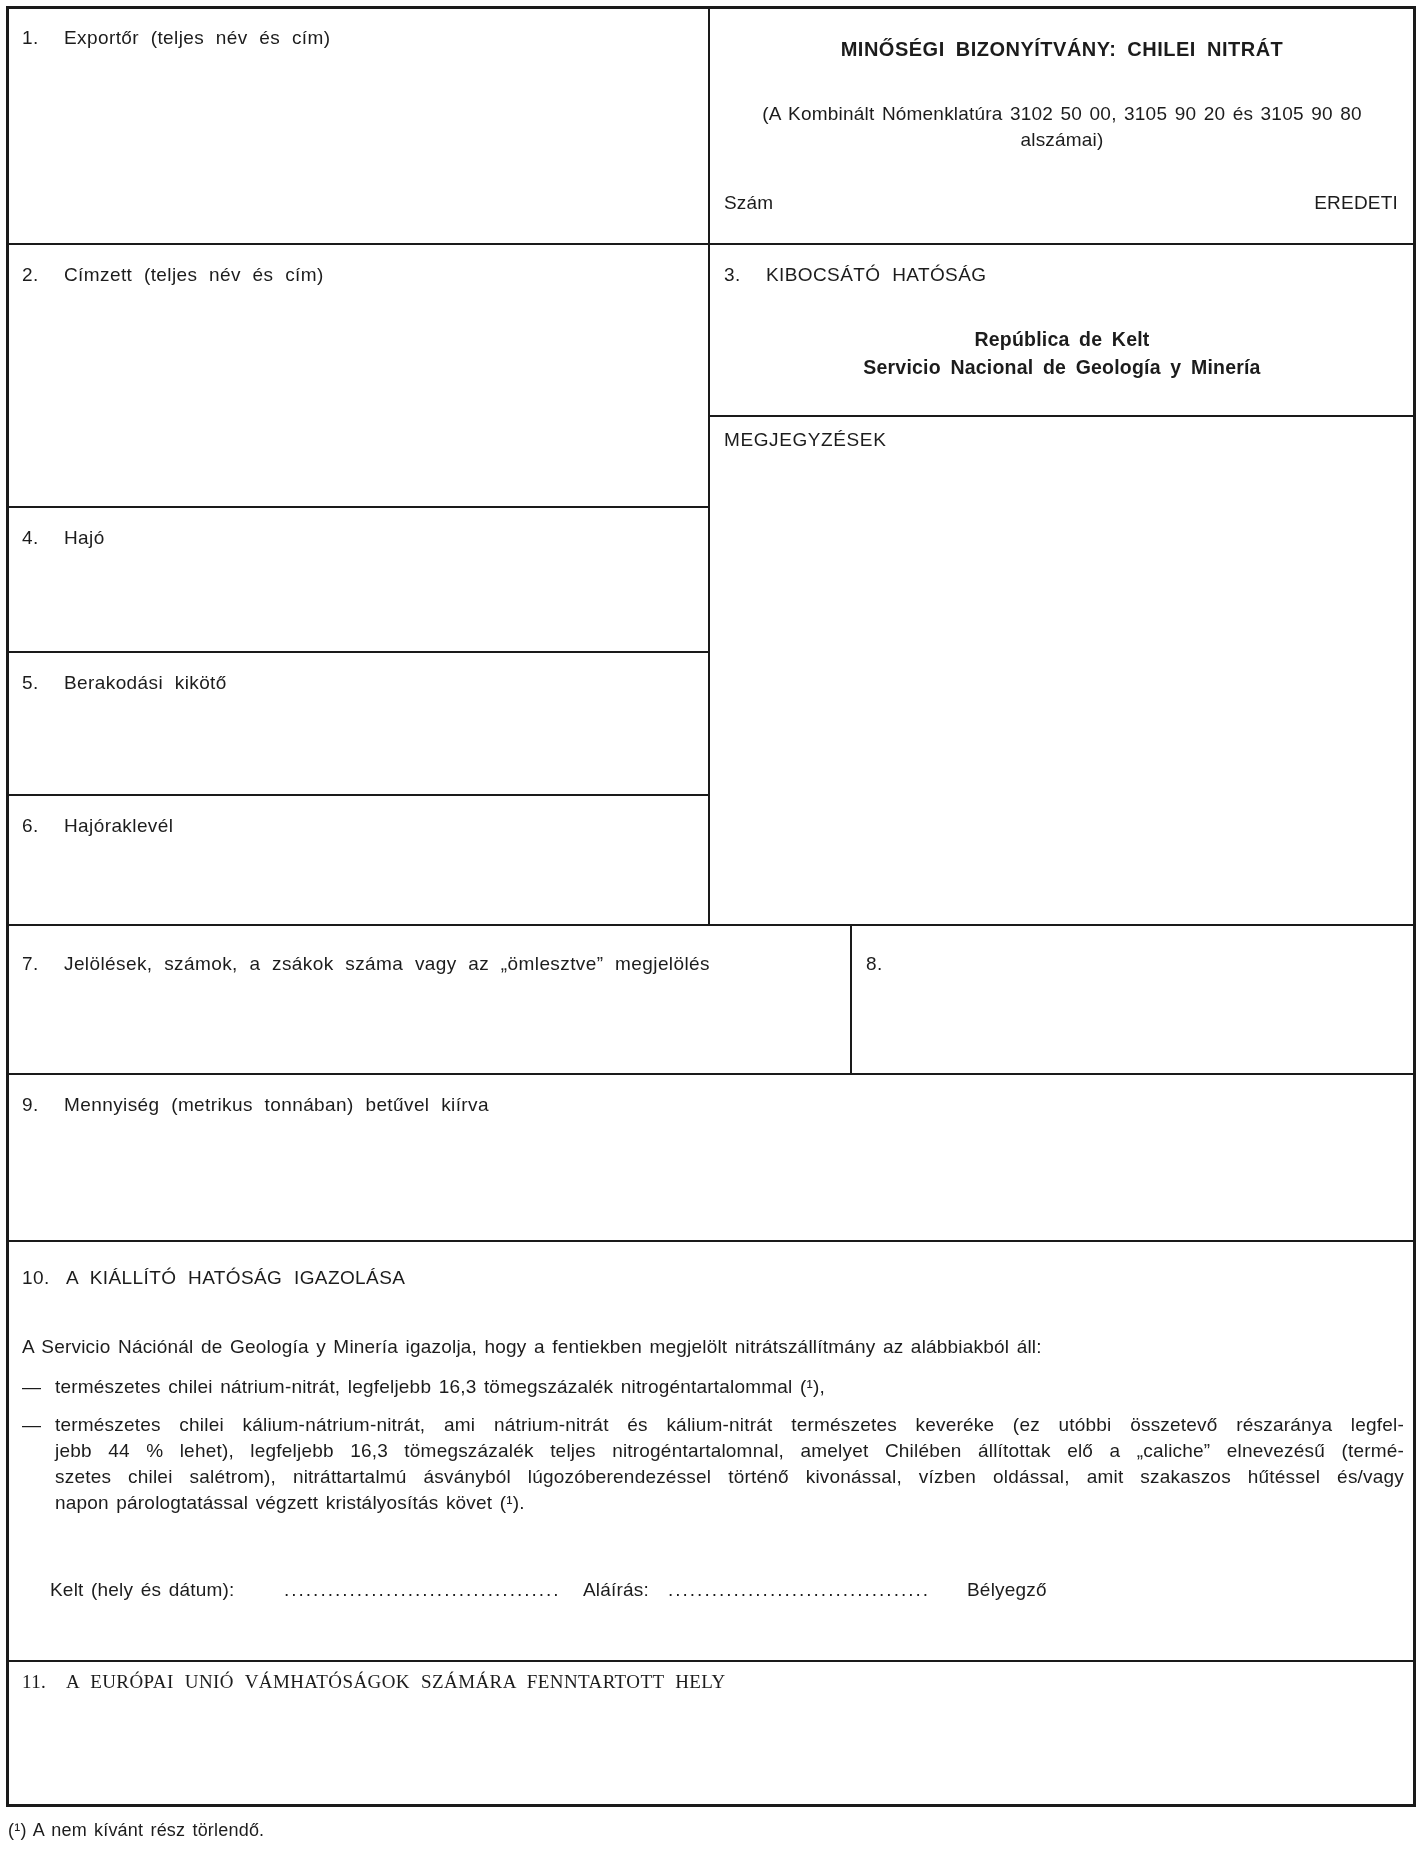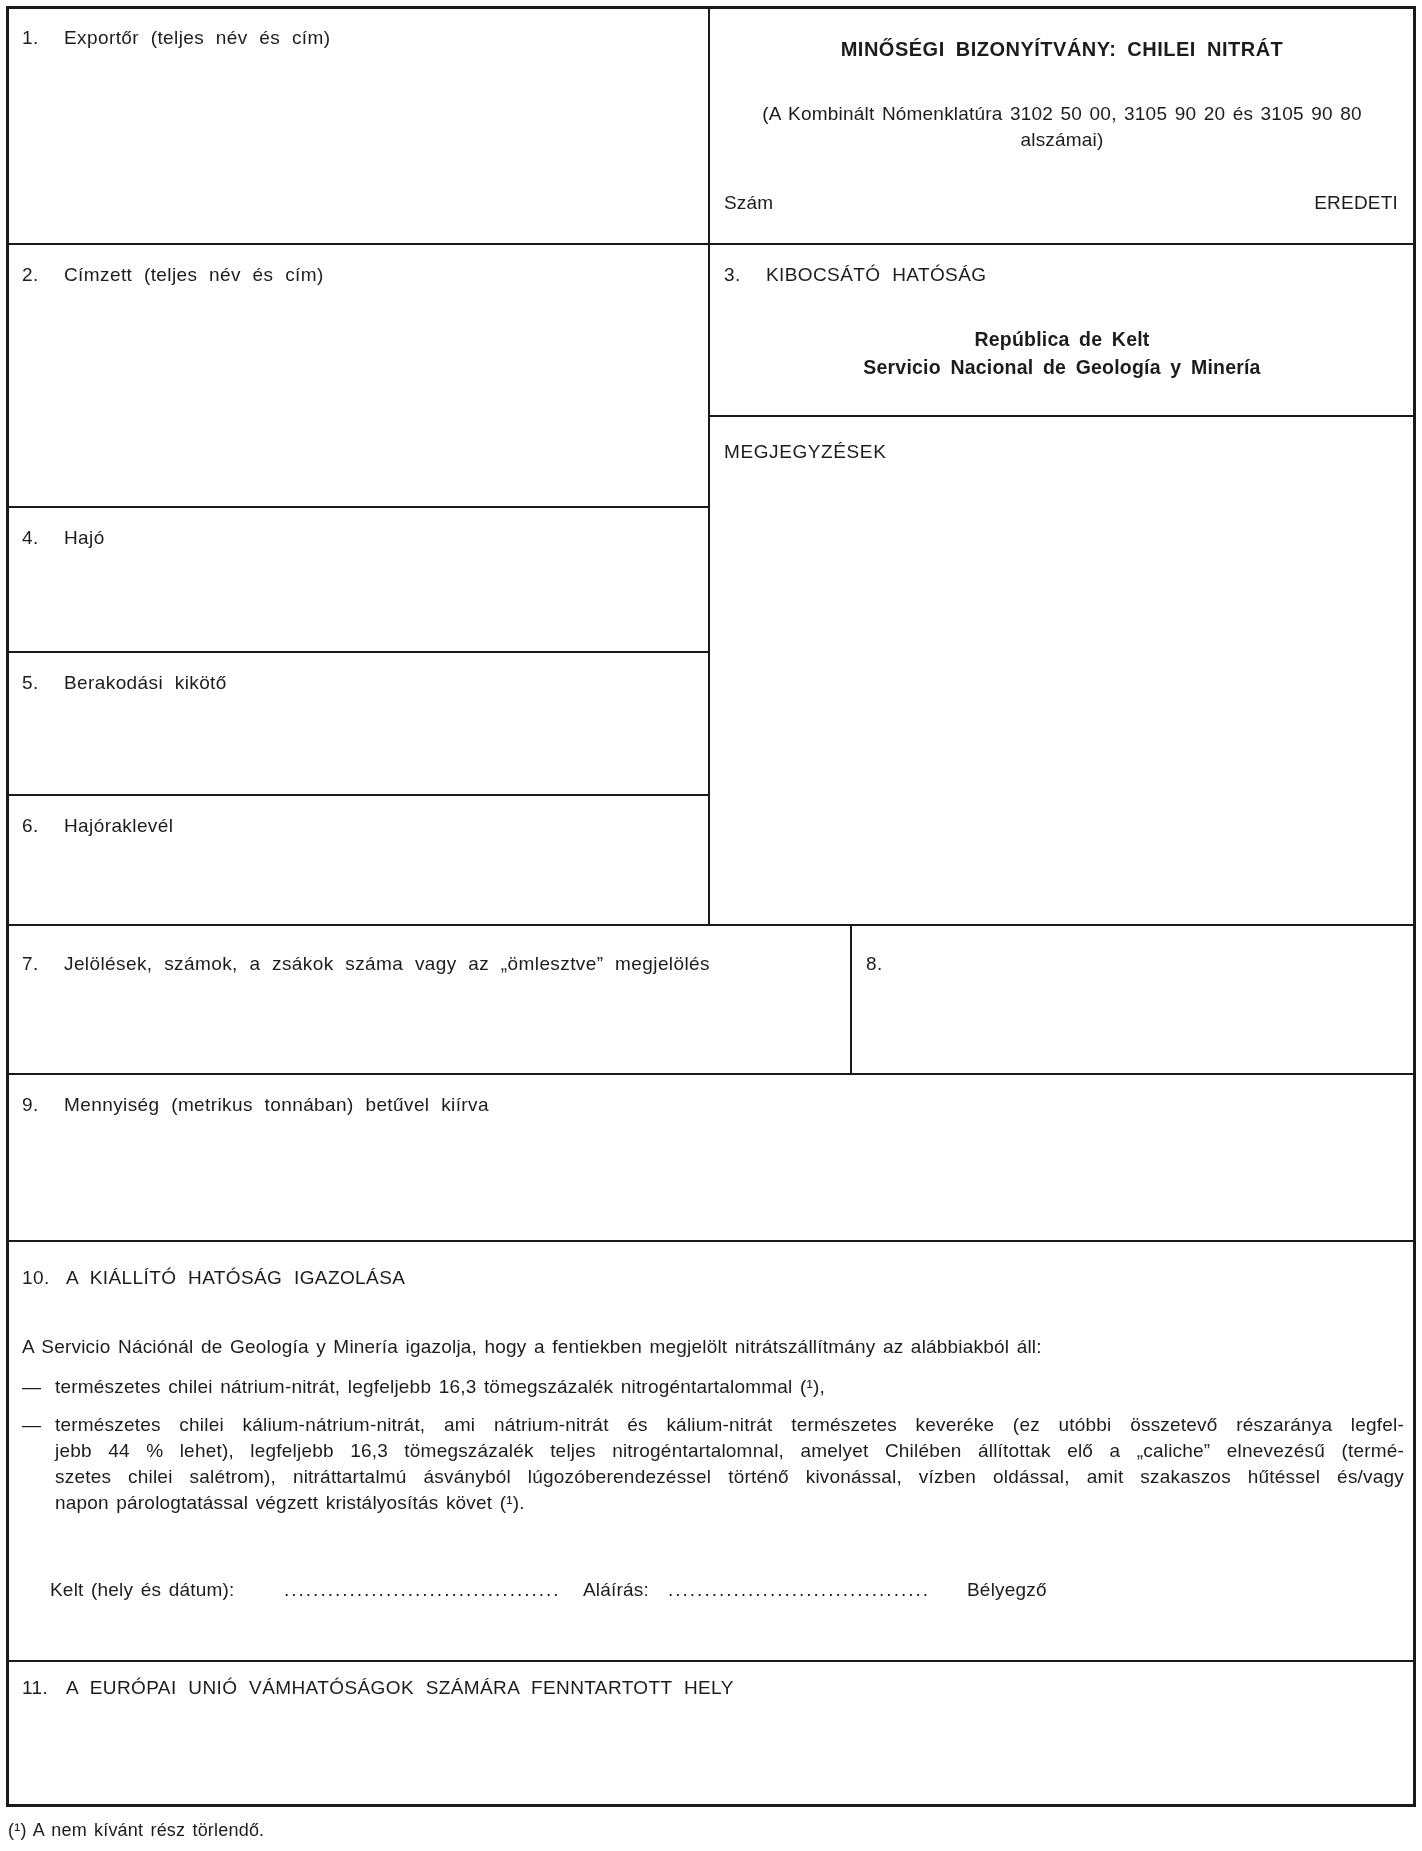--- a/index.html
+++ b/index.html
@@ -20,21 +20,21 @@
   .num{flex:none;width:42px;}
   .num-wide{flex:none;width:44px;}
   .lbl{flex:1;}
   
   .hdr-title{margin-top:30px;text-align:center;font-weight:bold;font-size:20px;letter-spacing:0.5px;word-spacing:5px;}
   .hdr-sub{margin:40px auto 0;width:620px;text-align:center;line-height:26px;}
   .hdr-row{position:absolute;left:14px;right:16px;top:184px;display:flex;justify-content:space-between;}
   
   .authority{margin-top:38px;text-align:center;font-weight:bold;font-size:19.5px;line-height:28px;word-spacing:4px;}
   
-  .notes-label{padding:24px 12px 0 14px;letter-spacing:0.6px;}
+  .notes-label{padding:12px 12px 0 14px;letter-spacing:0.6px;}
   
   .b10{position:absolute;inset:0;padding:24px 10px 0 14px;box-sizing:border-box;}
   .b10-head{display:flex;line-height:24px;word-spacing:6px;letter-spacing:0.4px;}
   .b10-intro{margin-top:44px;line-height:26px;}
   .hang{display:flex;margin-top:14px;line-height:26px;}
   .hang .dash{flex:none;width:33px;}
   .hang .htxt{flex:1;}
   .jline{text-align:justify;text-align-last:justify;text-justify:inter-word;}
   .kelt-row{position:absolute;left:14px;right:10px;top:337px;height:26px;text-decoration:underline;}
   .kelt-row span{position:absolute;top:0;white-space:nowrap;}
@@ -156,21 +156,21 @@
         <span class="k-date">Kelt (hely és dátum):</span>
         <span class="k-dots1">......................................</span>
         <span class="k-sign">Aláírás:</span>
         <span class="k-dots2">....................................</span>
         <span class="k-stamp">Bélyegző</span>
       </div>
     </div>
   </div>
 
   <div class="bx" style="left:6px;top:1660px;width:1410px;height:147px;">
-    <div class="box-label" style="padding-top:14px;">
+    <div class="box-label" style="padding-top:8px;font-family:Liberation Serif, serif;">
       <span class="num-wide">11.</span>
       <span class="lbl">A EURÓPAI UNIÓ VÁMHATÓSÁGOK SZÁMÁRA FENNTARTOTT HELY</span>
     </div>
   </div>
 
   <div class="frame"></div>
 
   <div class="footnote">(¹) A nem kívánt rész törlendő.</div>
 
 </div>

